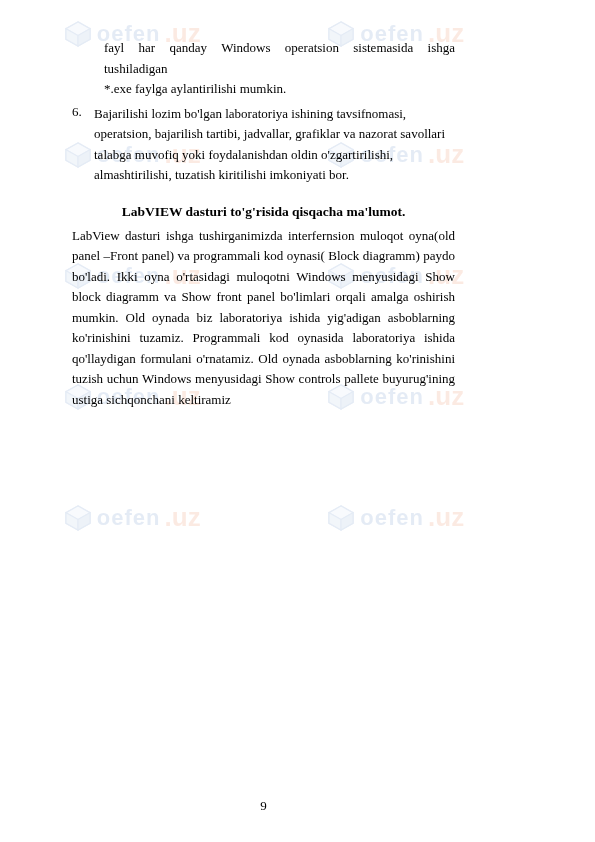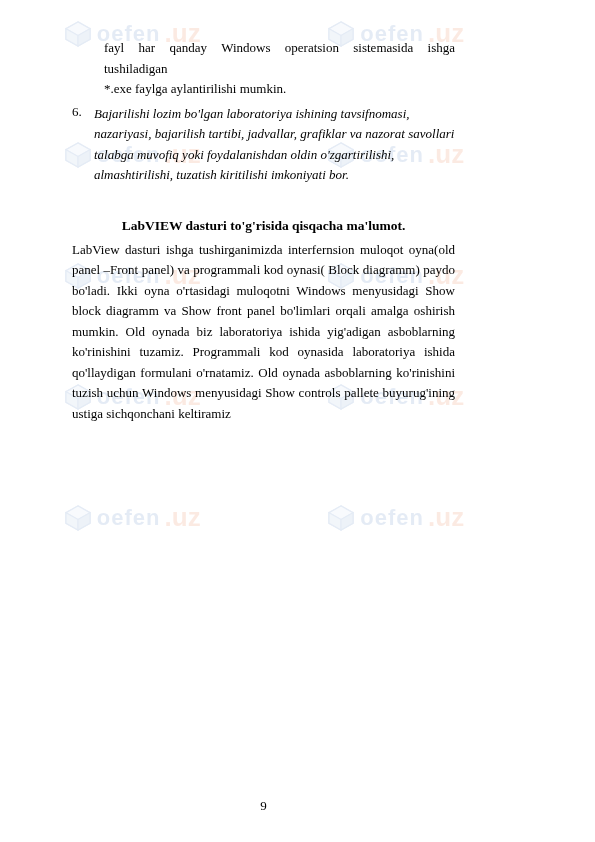--- a/index.html
+++ b/index.html
@@ -82,28 +82,27 @@
       margin-bottom: 2px;
     }
 
     .list-number {
       min-width: 22px;
       font-size: 13px;
     }
 
     .list-content {
       flex: 1;
-      font-style: italic;
     }
 
     .section-heading {
       text-align: center;
       font-weight: bold;
       font-size: 13.5px;
-      margin-top: 32px;
+      margin-top: 18px;
       margin-bottom: 6px;
     }
 
     .paragraph {
       margin-bottom: 0px;
       line-height: 1.58;
       font-size: 13px;
       text-align: justify;
     }
 
@@ -249,21 +248,21 @@
 
     <div>
       <p class="paragraph" style="padding-left: 32px;">fayl har qanday Windows operatsion sistemasida ishga tushiladigan</p>
       <p class="paragraph" style="padding-left: 32px;">*.exe faylga aylantirilishi mumkin.</p>
     </div>
 
     <div class="list-item-container" style="margin-top: 4px;">
       <span class="list-number">6.</span>
       <div class="list-content">
         <p class="paragraph">Bajarilishi lozim bo'lgan laboratoriya ishining tavsifnomasi,</p>
-        <p class="paragraph">nazariyasi, bajarilish tartibi, jadvallar, grafiklar va nazorat savollari</p>
+        <p class="paragraph">operatsion, bajarilish tartibi, jadvallar, grafiklar va nazorat savollari</p>
         <p class="paragraph">talabga muvofiq yoki foydalanishdan oldin o'zgartirilishi,</p>
         <p class="paragraph">almashtirilishi, tuzatish kiritilishi imkoniyati bor.</p>
       </div>
     </div>
 
     <div class="section-heading">LabVIEW  dasturi to'g'risida  qisqacha  ma'lumot.</div>
 
 
     <p class="paragraph" style="margin-top: 6px;">LabView  dasturi ishga  tushirganimizda interfernsion muloqot oyna(old panel –Front panel) va    programmali  kod  oynasi( Block  diagramm) paydo bo'ladi. Ikki oyna o'rtasidagi  muloqotni Windows  menyusidagi Show block  diagramm va  Show front panel  bo'limlari orqali amalga oshirish  mumkin.  Old oynada  biz  laboratoriya ishida yig'adigan asboblarning ko'rinishini tuzamiz. Programmali  kod oynasida laboratoriya ishida qo'llaydigan  formulani o'rnatamiz.   Old oynada asboblarning ko'rinishini  tuzish uchun   Windows menyusidagi  Show controls  pallete buyurug'ining ustiga sichqonchani  keltiramiz</p>
 

